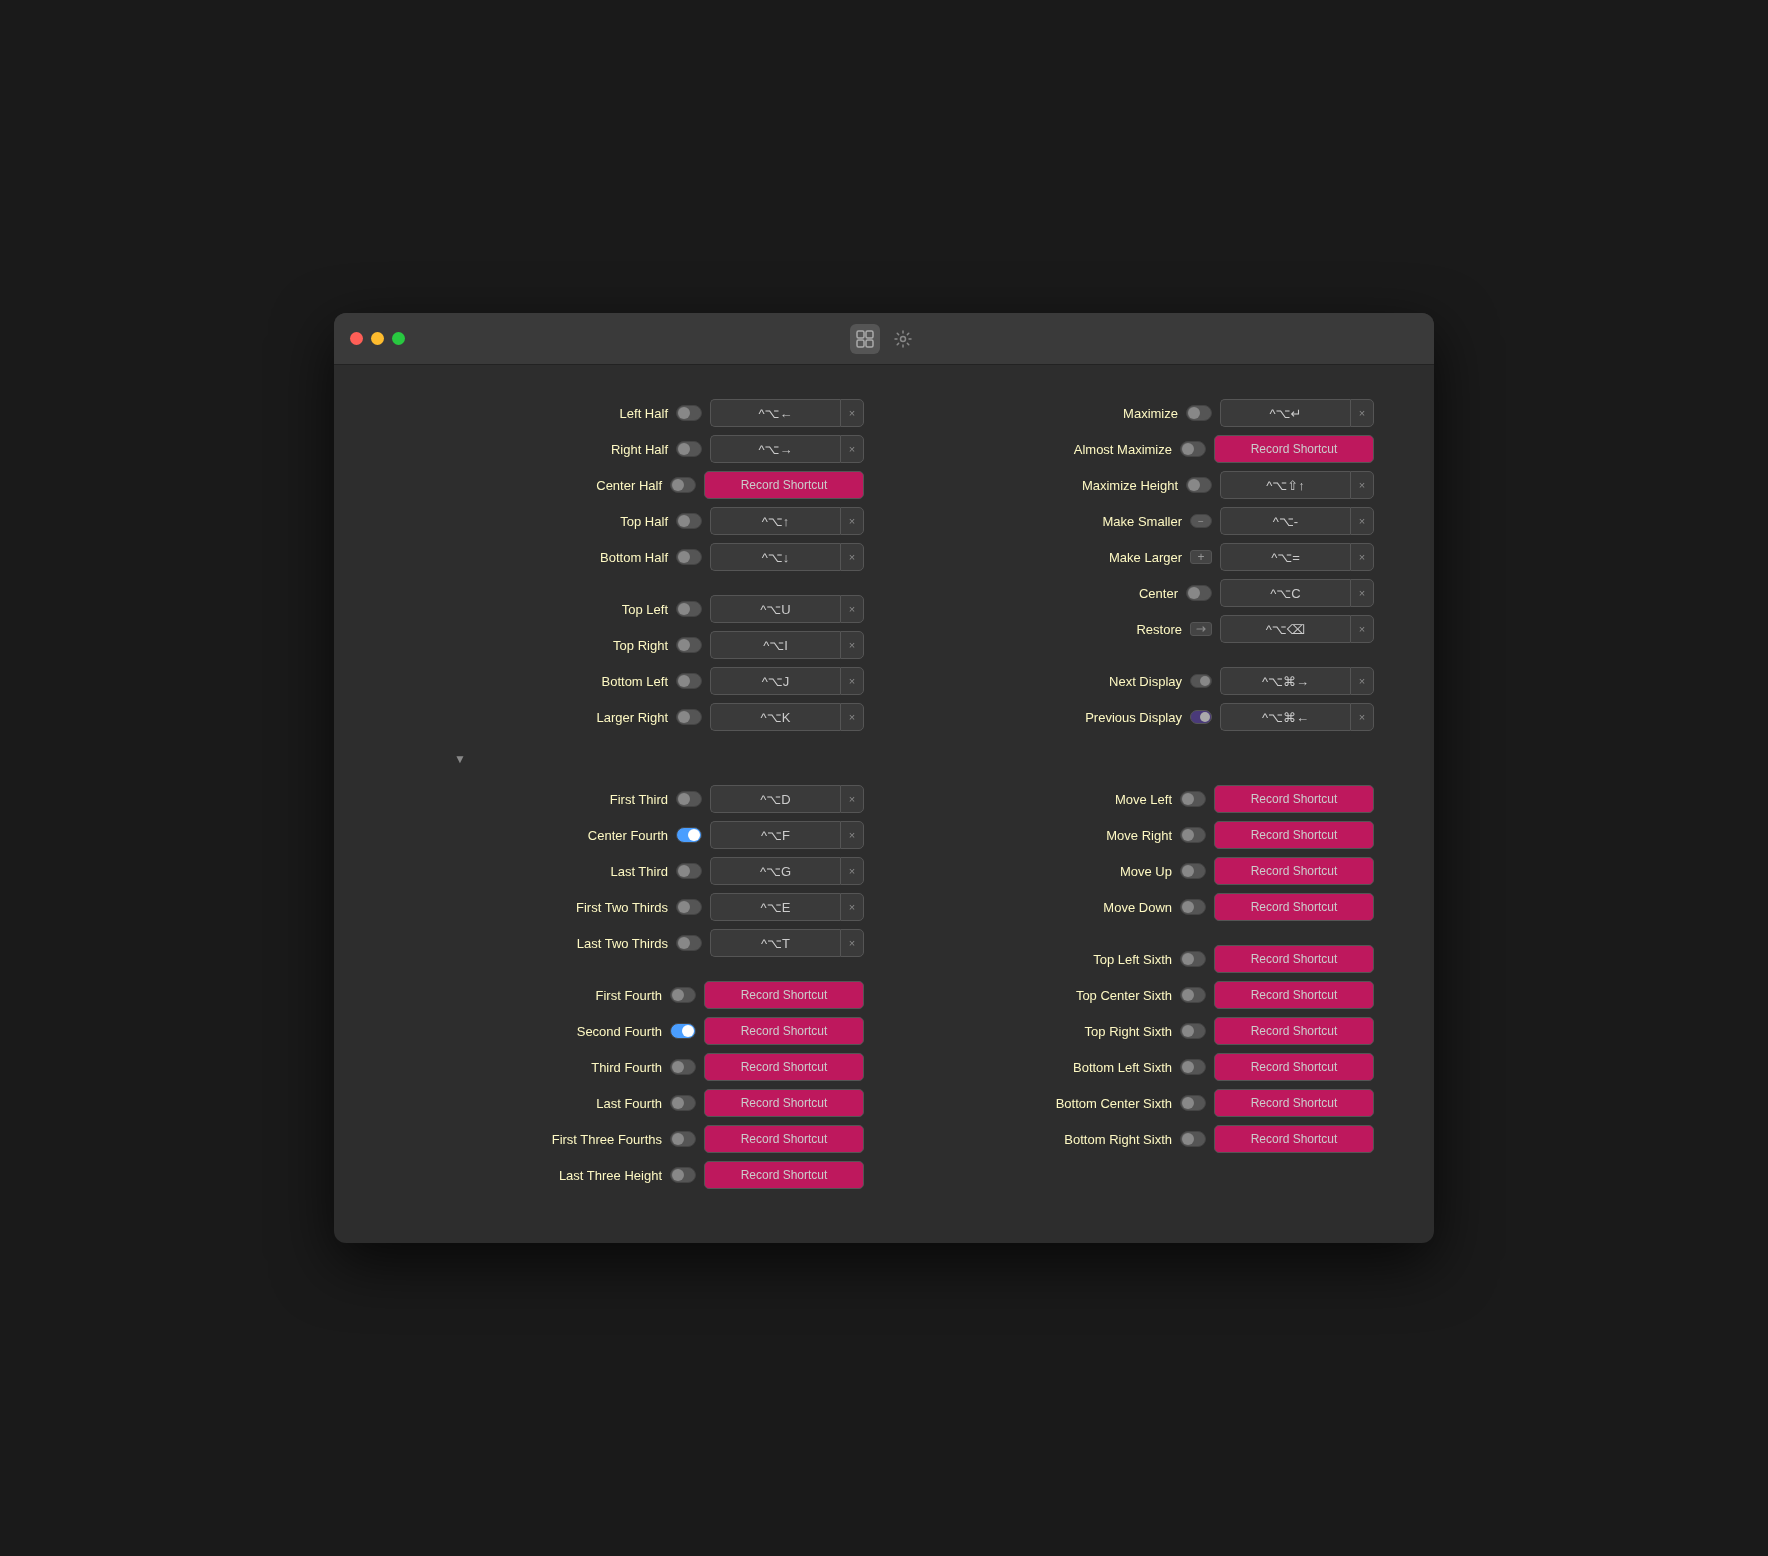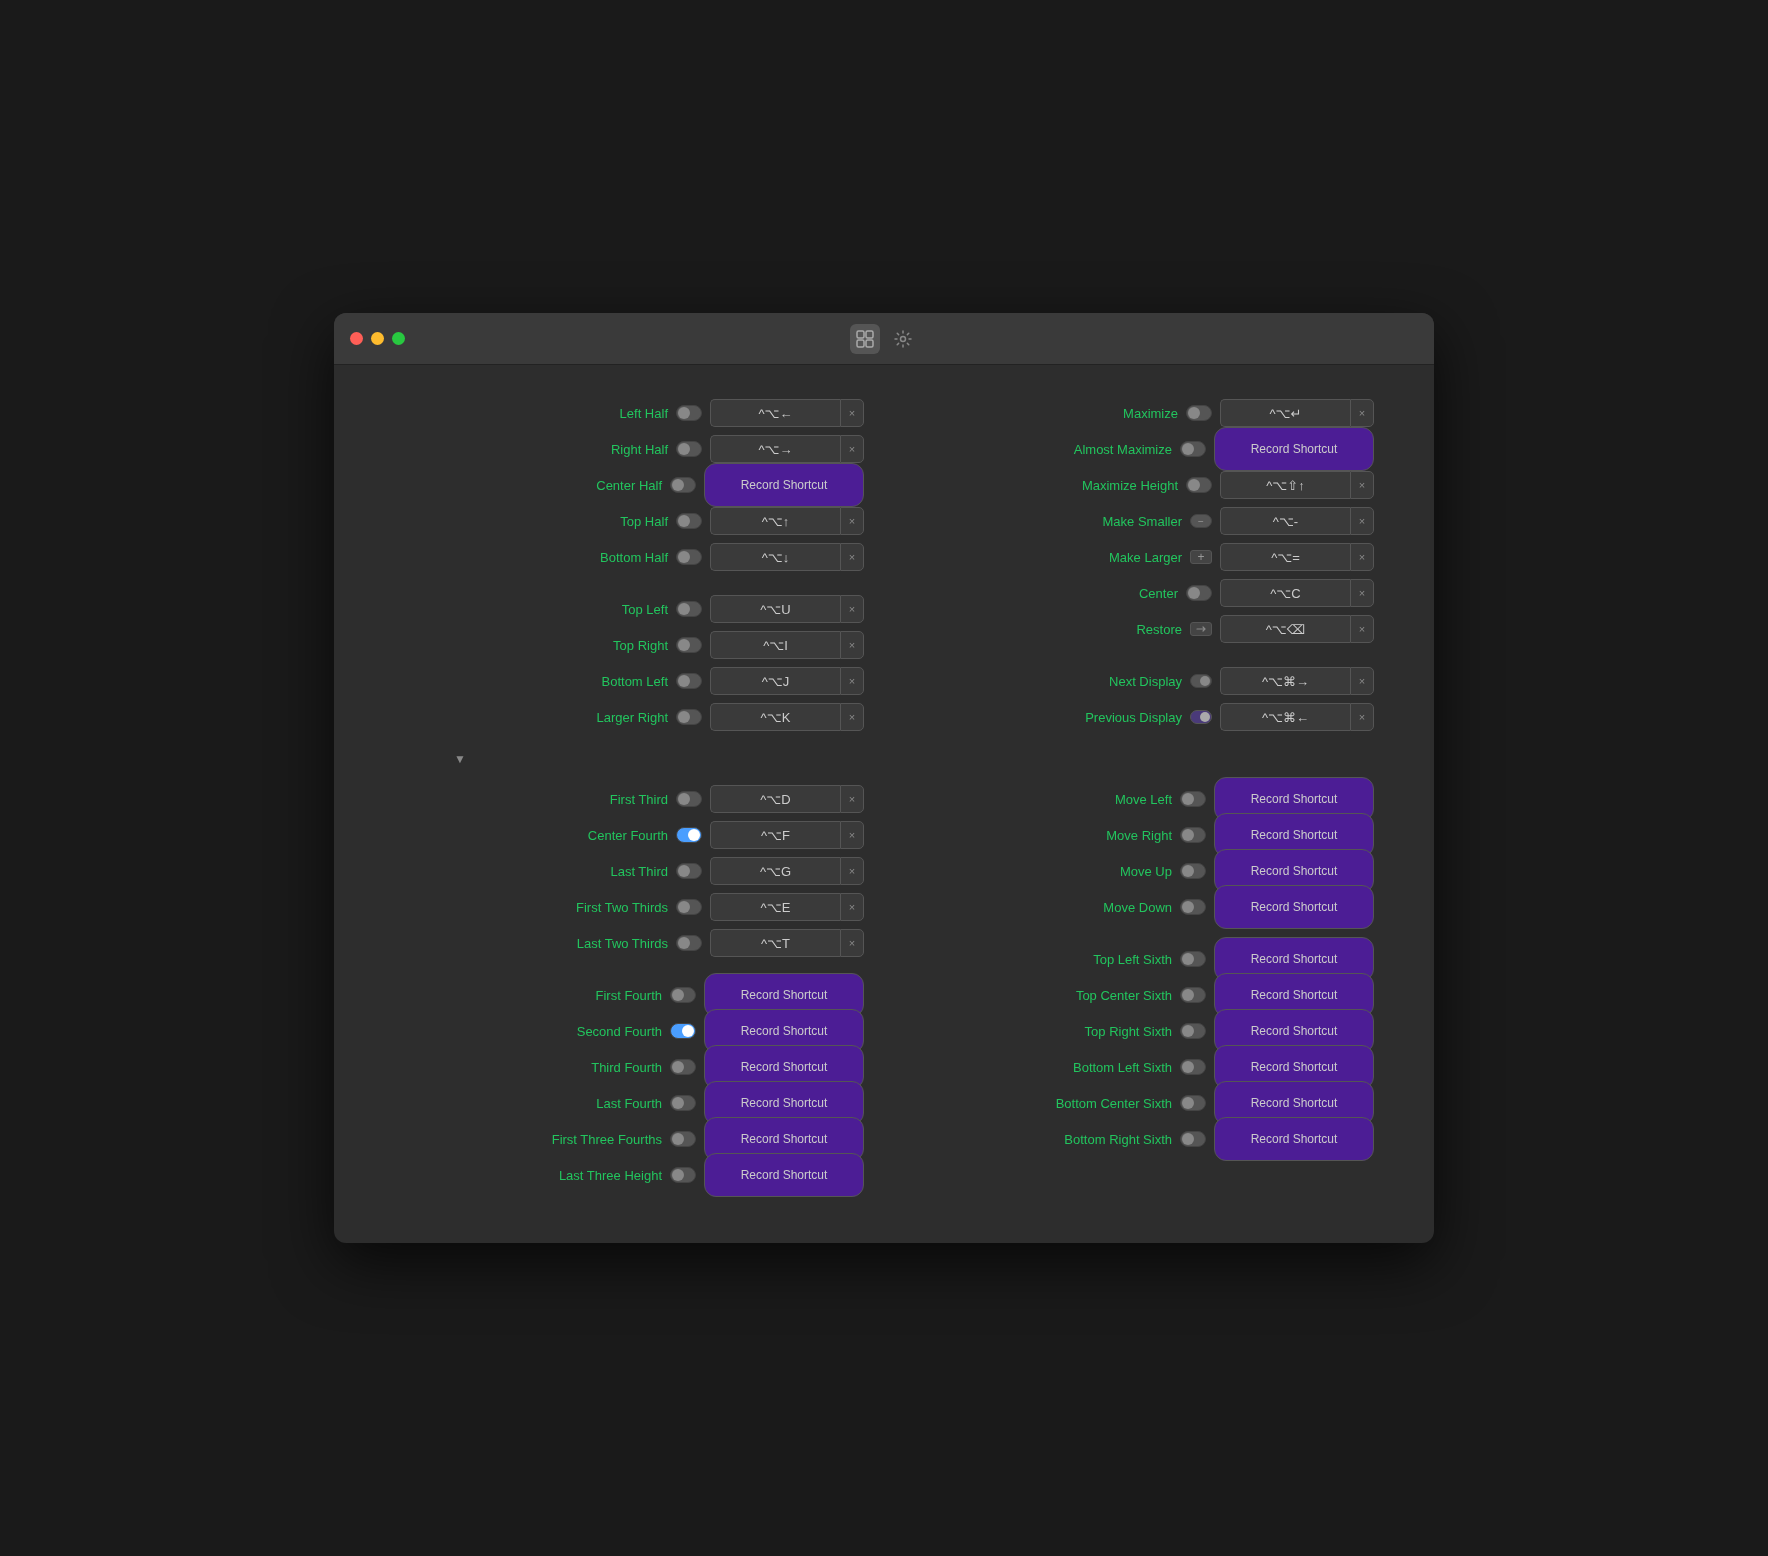--- a/index.html
+++ b/index.html
@@ -53,21 +53,21 @@
       padding: 30px 60px;
     }
     .row {
       display: flex;
       align-items: center;
       justify-content: flex-end;
       gap: 8px;
       height: 36px;
     }
     .row-label {
-      color: #22c55e;
+      color: #fef9c3;
       font-size: 13px;
       text-align: right;
       white-space: nowrap;
     }
     .toggle {
       width: 26px;
       height: 16px;
       border-radius: 8px;
       background: #555;
       flex-shrink: 0;
@@ -87,24 +87,24 @@
     }
     .toggle.on {
       background: #4a9eff;
     }
     .toggle.on::after {
       background: white;
       left: 11px;
     }
     .shortcut-btn {
       min-width: 160px;
-      height: 44px;
-      border-radius: 12px;
+      height: 28px;
+      border-radius: 5px;
       border: 1px solid #555;
-      background: #4c1d95;
+      background: #be185d;
       color: #cccccc;
       font-size: 12px;
       display: flex;
       align-items: center;
       justify-content: center;
       cursor: pointer;
       gap: 0;
       flex-shrink: 0;
     }
     .shortcut-with-x {

